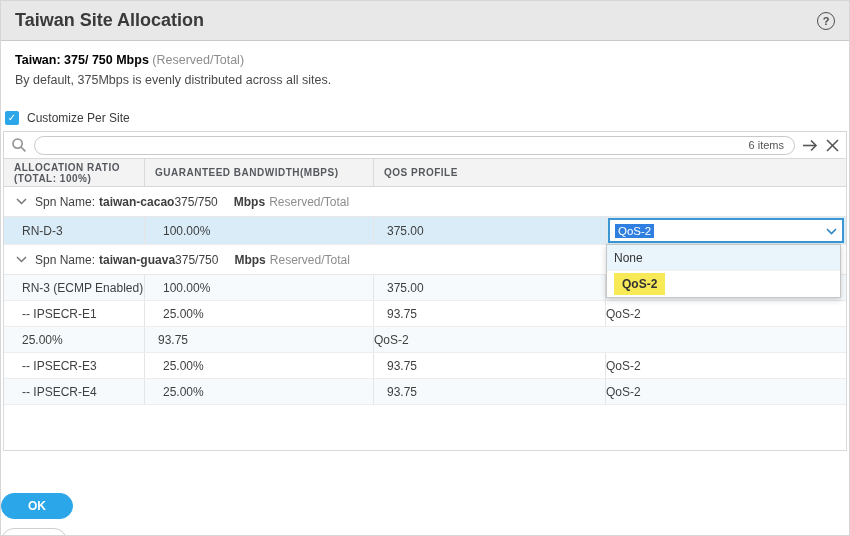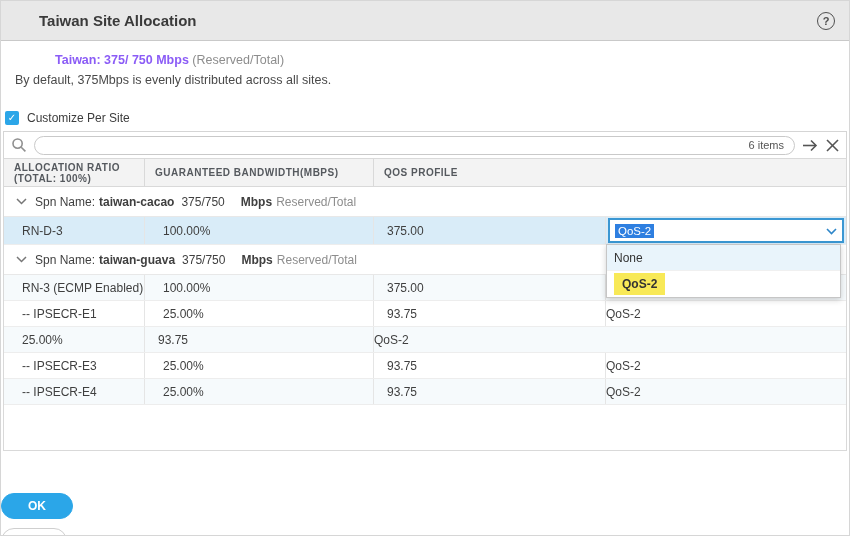--- a/index.html
+++ b/index.html
@@ -5,28 +5,28 @@
   * { margin:0; padding:0; box-sizing:border-box; }
   html,body { background:#fff; }
   body { font-family:"Liberation Sans","DejaVu Sans",sans-serif; color:#3c3c3c; }
 
   .dialog { position:relative; width:850px; height:536px; background:#fff;
             border:1px solid #d6d6d6; overflow:hidden; }
 
   
   .titlebar { height:40px; background:#e8e8e8; border-bottom:1px solid #c9c9c9;
               display:flex; align-items:center; padding:0 14px; }
-  .title { flex:1; font-size:15px; font-weight:bold; color:#3a3a3a;margin-left:24px; }
+  .title { flex:1; font-size:18px; font-weight:bold; color:#3a3a3a; }
   .help-icon { width:18px; height:18px; border:1.6px solid #4f4f4f; border-radius:50%;
                display:flex; align-items:center; justify-content:center;
                font-size:11px; font-weight:bold; color:#4f4f4f; cursor:pointer; }
 
   
   .summary { padding:12px 14px 0; font-size:12.5px; }
-  .summary .bold { font-weight:bold; color:#8b5cf6;margin-left:40px; }
+  .summary .bold { font-weight:bold; color:#000000; }
   .summary .note { color:#8d8d8d;text-align:center; }
   .summary .desc { margin-top:6px; color:#4a4a4a; }
 
   
   .customize-row { display:flex; align-items:center; gap:8px; margin:24px 0 6px 4px; cursor:pointer; }
   .checkbox { width:14px; height:14px; border-radius:2px; background:#2ba6e8;
               display:flex; align-items:center; justify-content:center;
               color:#fff; font-size:10px; line-height:1; }
   .customize-label { font-size:12px; color:#3c3c3c; }
 
@@ -44,21 +44,21 @@
   .thead { display:grid; grid-template-columns:141px 229px 232px 1fr; height:28px;
            background:#f3f3f3; border-bottom:1px solid #d9d9d9; }
   .th { display:flex; align-items:center; padding-left:10px; font-size:10px; font-weight:bold;
         color:#55595e; letter-spacing:.5px; border-right:1px solid #d9d9d9; }
   .th:last-child { border-right:none; }
 
   .group-row { height:30px; display:flex; align-items:center; padding-left:12px;
                border-bottom:1px solid #e8e8e8; background:#fff; color:#3f3f3f; }
   .group-row .chev { margin-right:8px; display:flex; cursor:pointer; }
   .group-row .gname { font-weight:bold; margin-left:4px; }
-  .group-row .gval  { margin-left:7px; }
+  .group-row .gval  { }
   .group-row .gunit { font-weight:bold; margin-left:16px; }
   .group-row .gnote { color:#8d8d8d; margin-left:4px; }
 
   .data-row { display:grid; grid-template-columns:141px 229px 232px 1fr; height:26px;
               border-bottom:1px solid #ededed; background:#fff; }
   .data-row.alt { background:#f6fafc; }
   .data-row.selected { background:#d9ecf8; height:28px; }
   .td { display:flex; align-items:center; padding-left:18px; color:#3f3f3f;
         border-right:1px solid #e5e5e5; overflow:visible; white-space:nowrap; }
   .td:last-child { border-right:none; }

